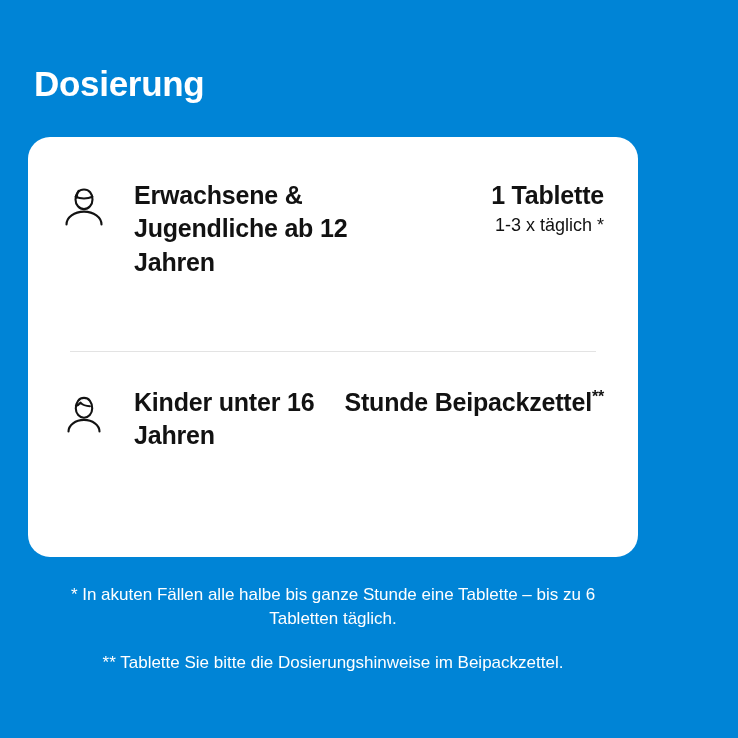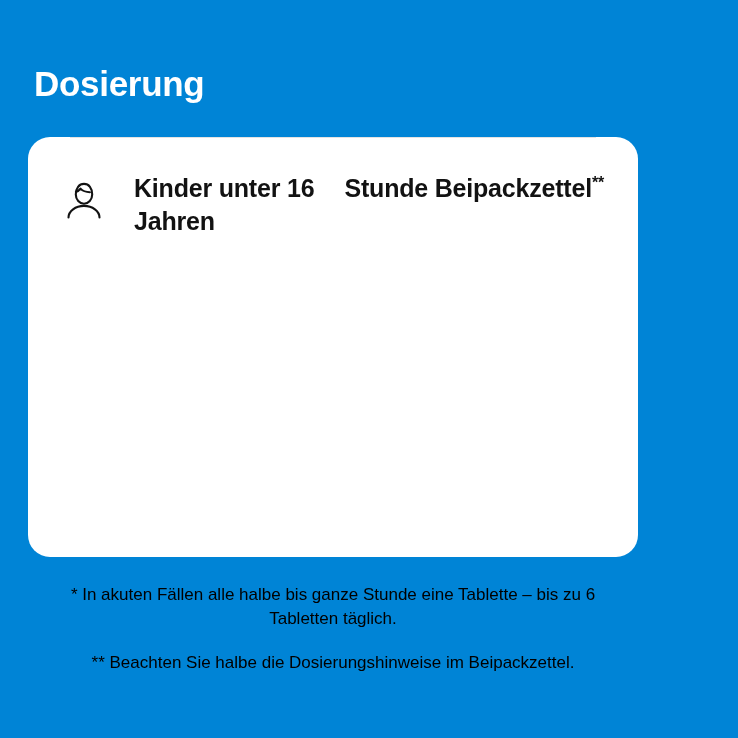--- a/index.html
+++ b/index.html
@@ -106,21 +106,21 @@
   .value-sub {
     font-size: 18px;
     color: #121212;
     line-height: 1.3;
     margin-top: 3px;
     white-space: nowrap;
   }
 
   .footnotes {
     margin-top: 26px;
-    color: #000000;
+    color: #ffffff;
     text-align: center;
     padding: 0 22px;
   }
 
   .footnote {
     font-size: 17px;
     line-height: 1.42;
   }
 
   .footnote + .footnote {
@@ -131,20 +131,37 @@
 </style>
 </head>
 <body>
 
 <div class="poster">
 
   <div class="heading">Dosierung</div>
 
   <div class="card">
 
+    <div class="row row-top">
+      <div class="icon-cell">
+        <svg width="44" height="46" viewBox="0 0 44 46" fill="none" stroke="#121212" stroke-width="2.1" stroke-linecap="round" stroke-linejoin="round">
+          <path d="M13.5 16.5c0-6 3.4-10 8.5-10s8.5 4 8.5 10c0 5.2-3.8 9.6-8.5 9.6s-8.5-4.4-8.5-9.6z"></path>
+          <path d="M13.6 13.8c2.4 1.1 5.3 1.7 8.4 1.7s6-0.6 8.4-1.7"></path>
+          <path d="M16.6 7.8c-1.2 1.9-1.9 4.3-2 7"></path>
+          <path d="M4.5 41.5c0-7.1 7.8-12.9 17.5-12.9s17.5 5.8 17.5 12.9"></path>
+        </svg>
+      </div>
+      <div class="label-cell">
+        <div class="label-main">Erwachsene &amp; Jugendliche ab 12 Jahren</div>
+      </div>
+      <div class="value-cell">
+        <div class="value-main">1 Tablette</div>
+        <div class="value-sub">1-3 x täglich *</div>
+      </div>
+    </div>
 
     <div class="divider"></div>
 
     <div class="row row-bottom">
       <div class="icon-cell">
         <svg width="44" height="46" viewBox="0 0 44 46" fill="none" stroke="#121212" stroke-width="2.1" stroke-linecap="round" stroke-linejoin="round">
           <path d="M13.8 18.5c0-6.4 3.3-10.6 8.2-10.6s8.2 4.2 8.2 10.6c0 5.1-3.7 9.2-8.2 9.2s-8.2-4.1-8.2-9.2z"></path>
           <path d="M13.9 16c1.8-0.6 3.4-1.8 4.6-3.4 2 2.1 5.6 3.5 9.4 3.6"></path>
           <path d="M6.5 41.5c0-6.4 7-11.6 15.5-11.6s15.5 5.2 15.5 11.6"></path>
         </svg>
@@ -154,16 +171,16 @@
       </div>
       <div class="value-cell">
         <div class="value-main"><span>Stunde Beipackzettel</span><span class="asterisks">**</span></div>
       </div>
     </div>
 
   </div>
 
   <div class="footnotes">
     <div class="footnote">* In akuten Fällen alle halbe bis ganze Stunde eine Tablette – bis zu 6 Tabletten täglich.</div>
-    <div class="footnote">** Beachten Sie halbe die Dosierungshinweise im Beipackzettel.</div>
+    <div class="footnote">** Tablette Sie bitte die Dosierungshinweise im Beipackzettel.</div>
   </div>
 
 </div>
 
 </body></html>

